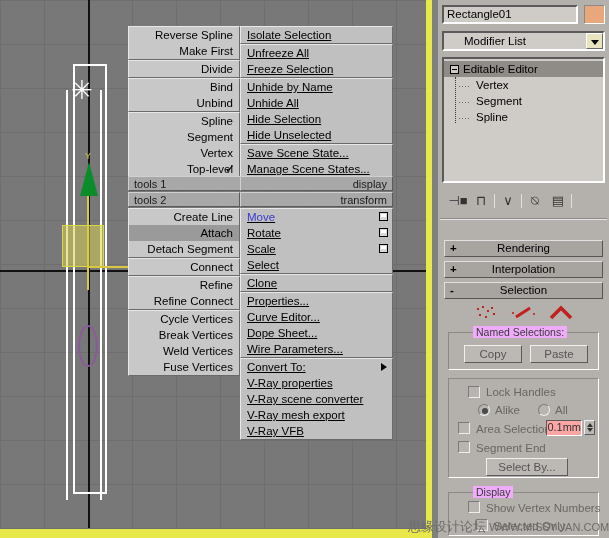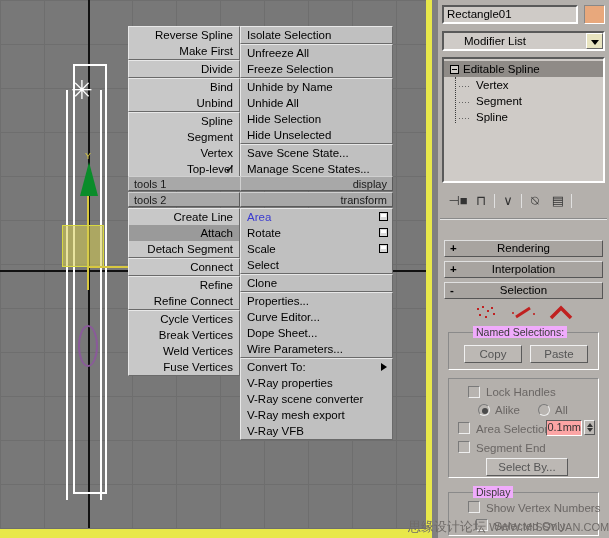--- a/index.html
+++ b/index.html
@@ -97,20 +97,21 @@
     width: 112px;
     background: #c8c8c8;
   }
   #quad-left-top  { left: 0; top: 0; }
   #quad-left-bot  { left: 0; top: 176px; }
   .quad-col-right {
     position: absolute;
     left: 112px;
     width: 153px;
     background: #fca5a5;
+    text-decoration: underline;
   }
   #quad-right-top { top: 0; }
   #quad-right-bot { top: 176px; }
 
   .qgroup {
     border: 1px solid;
     border-color: #e8e8e8 #6a6a6a #6a6a6a #e8e8e8;
     background: #c8c8c8;
   }
   .qgroup.right { background: #c0c0c0; }
@@ -536,21 +537,21 @@
         </div>
         <div class="qgroup">
           <div class="qitem left-col"><span>Cycle Vertices</span></div>
           <div class="qitem left-col"><span>Break Vertices</span></div>
           <div class="qitem left-col"><span>Weld Vertices</span></div>
           <div class="qitem left-col"><span>Fuse Vertices</span></div>
         </div>
       </div>
     <div class="quad-col-right" id="quad-right-bot" style="top:182px;">
         <div class="qgroup right">
-          <div class="qitem right-col accent"><span>Area</span><span class="dlgbox"></span></div>
+          <div class="qitem right-col accent"><span>Move</span><span class="dlgbox"></span></div>
           <div class="qitem right-col"><span>Rotate</span><span class="dlgbox"></span></div>
           <div class="qitem right-col"><span>Scale</span><span class="dlgbox"></span></div>
           <div class="qitem right-col"><span>Select</span></div>
         </div>
         <div class="qgroup right">
           <div class="qitem right-col"><span>Clone</span></div>
         </div>
         <div class="qgroup right">
           <div class="qitem right-col"><span>Properties...</span></div>
           <div class="qitem right-col"><span>Curve Editor...</span></div>
@@ -574,21 +575,21 @@
       <div id="colorswatch"></div>
     </div>
 
     <div id="modlist">
       <span>Modifier List</span>
       <span id="modlist-arrow"></span>
     </div>
 
     <div id="stack">
       <div id="stack-rows">
-          <div class="stack-row sel"><span class="expander"></span><span>Editable Spline</span></div>
+          <div class="stack-row sel"><span class="expander"></span><span>Editable Editor</span></div>
           <div class="stack-row stack-child"><span class="tree">····</span><span>Vertex</span></div>
           <div class="stack-row stack-child"><span class="tree">····</span><span>Segment</span></div>
           <div class="stack-row stack-child"><span class="tree">····</span><span>Spline</span></div>
         </div>
       <div id="stack-vline"></div>
     </div>
 
     <div id="modtools">
         <span class="mt-icon">⊣■</span>
         <span class="mt-icon">⊓</span>

